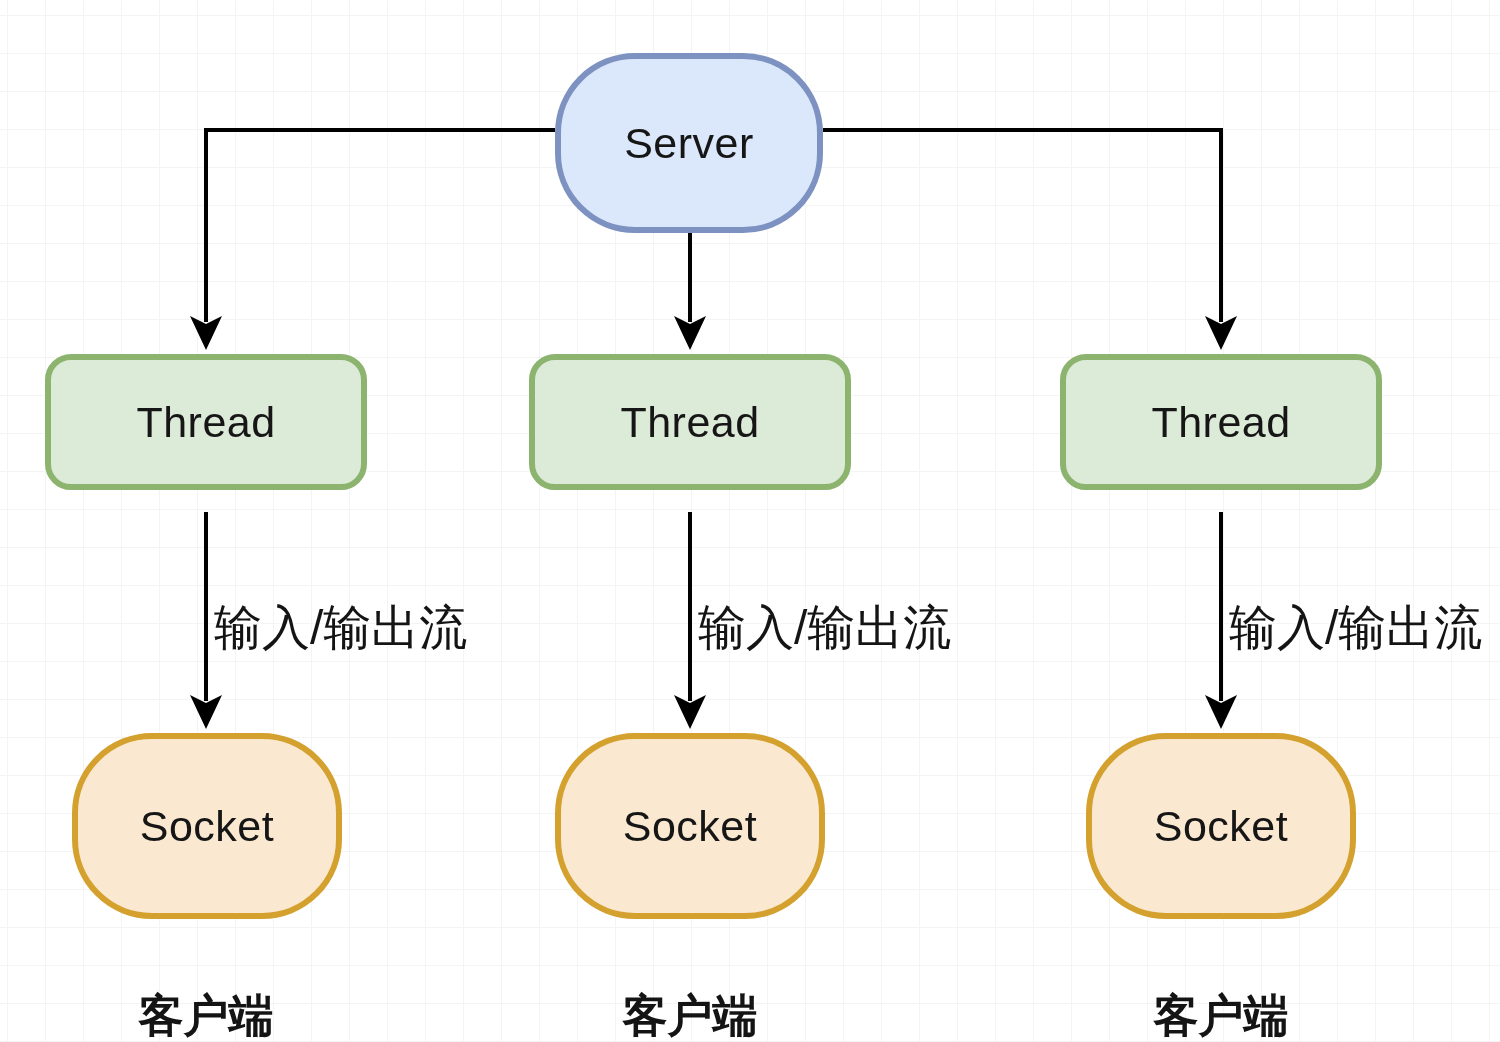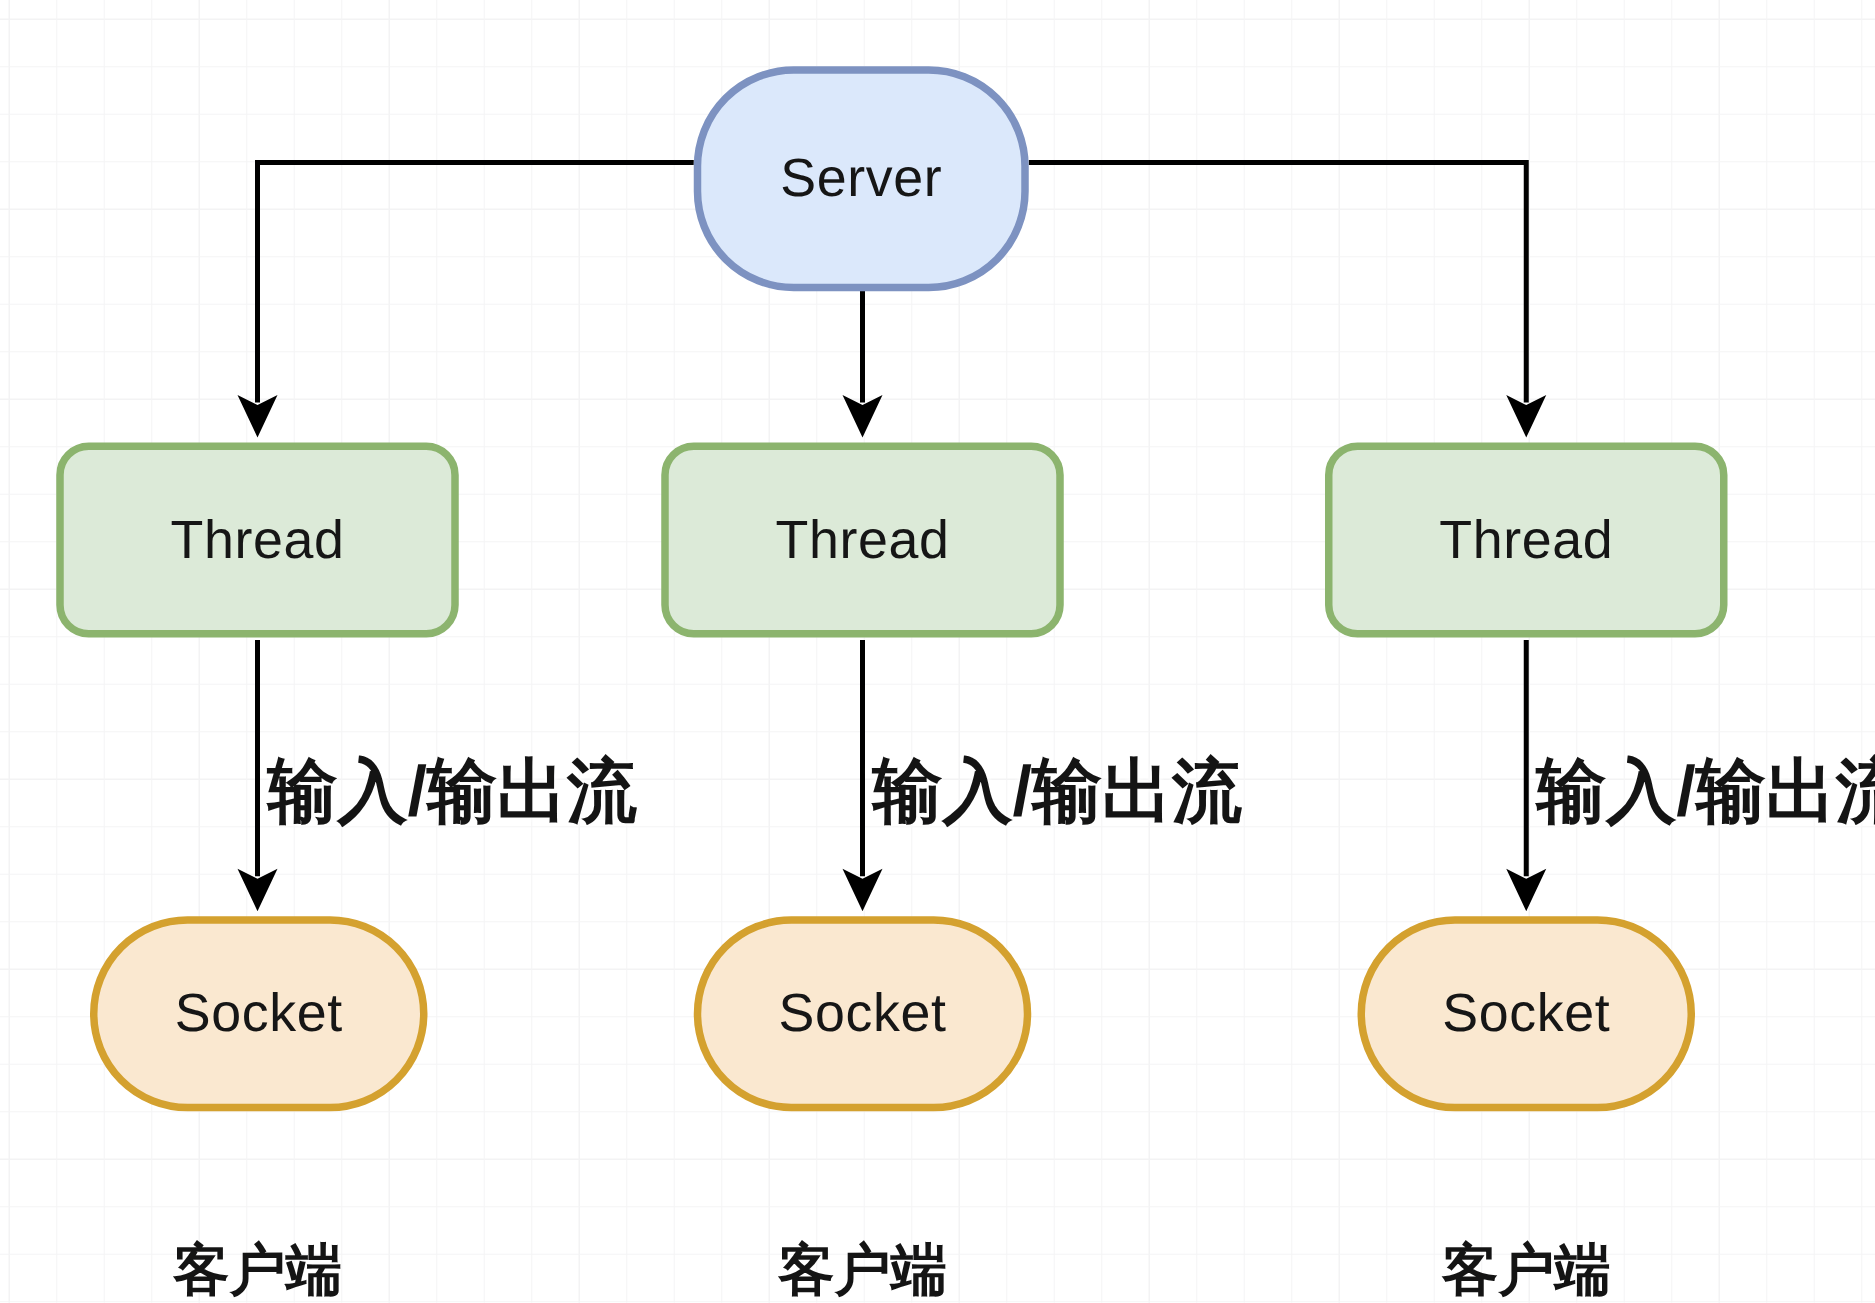--- a/index.html
+++ b/index.html
@@ -24,31 +24,31 @@
   .connector-layer{position:absolute;left:0;top:0;width:1500px;height:1042px;}
   .node{
     position:absolute;display:flex;align-items:center;justify-content:center;
     box-sizing:border-box;color:#161616;font-size:43px;letter-spacing:0.5px;
   }
   .server{
     left:555px;top:53px;width:268px;height:180px;border-radius:80px;
     background:var(--server-fill);border:6px solid var(--server-stroke);
   }
   .thread{
-    top:354px;width:322px;height:156px;border-radius:26px;
+    top:354px;width:322px;height:136px;border-radius:26px;
     background:var(--thread-fill);border:6px solid var(--thread-stroke);
   }
   .socket{
-    top:733px;width:270px;height:156px;border-radius:80px;
+    top:733px;width:270px;height:186px;border-radius:80px;
     background:var(--socket-fill);border:6px solid var(--socket-stroke);
   }
   .thread.c1{left:45px;}  .thread.c2{left:529px;}  .thread.c3{left:1060px;}
   .socket.c1{left:72px;}  .socket.c2{left:555px;}  .socket.c3{left:1086px;}
   .edge-label{
-    position:absolute;top:596px;font-size:56px;font-weight:700;color:#141414;
+    position:absolute;top:596px;font-size:48px;font-weight:400;color:#141414;
     white-space:nowrap;text-shadow:0 0 6px #ffffff,0 0 6px #ffffff;
   }
   .edge-label.c1{left:214px;} .edge-label.c2{left:698px;} .edge-label.c3{left:1229px;}
   .caption{
     position:absolute;top:938px;width:322px;text-align:center;
     font-size:45px;font-weight:600;color:#141414;white-space:nowrap;margin-top:48px;
   }
   .caption.c1{left:45px;} .caption.c2{left:529px;} .caption.c3{left:1060px;}
   .watermark{
     position:absolute;right:10px;bottom:18px;font-size:23px;

